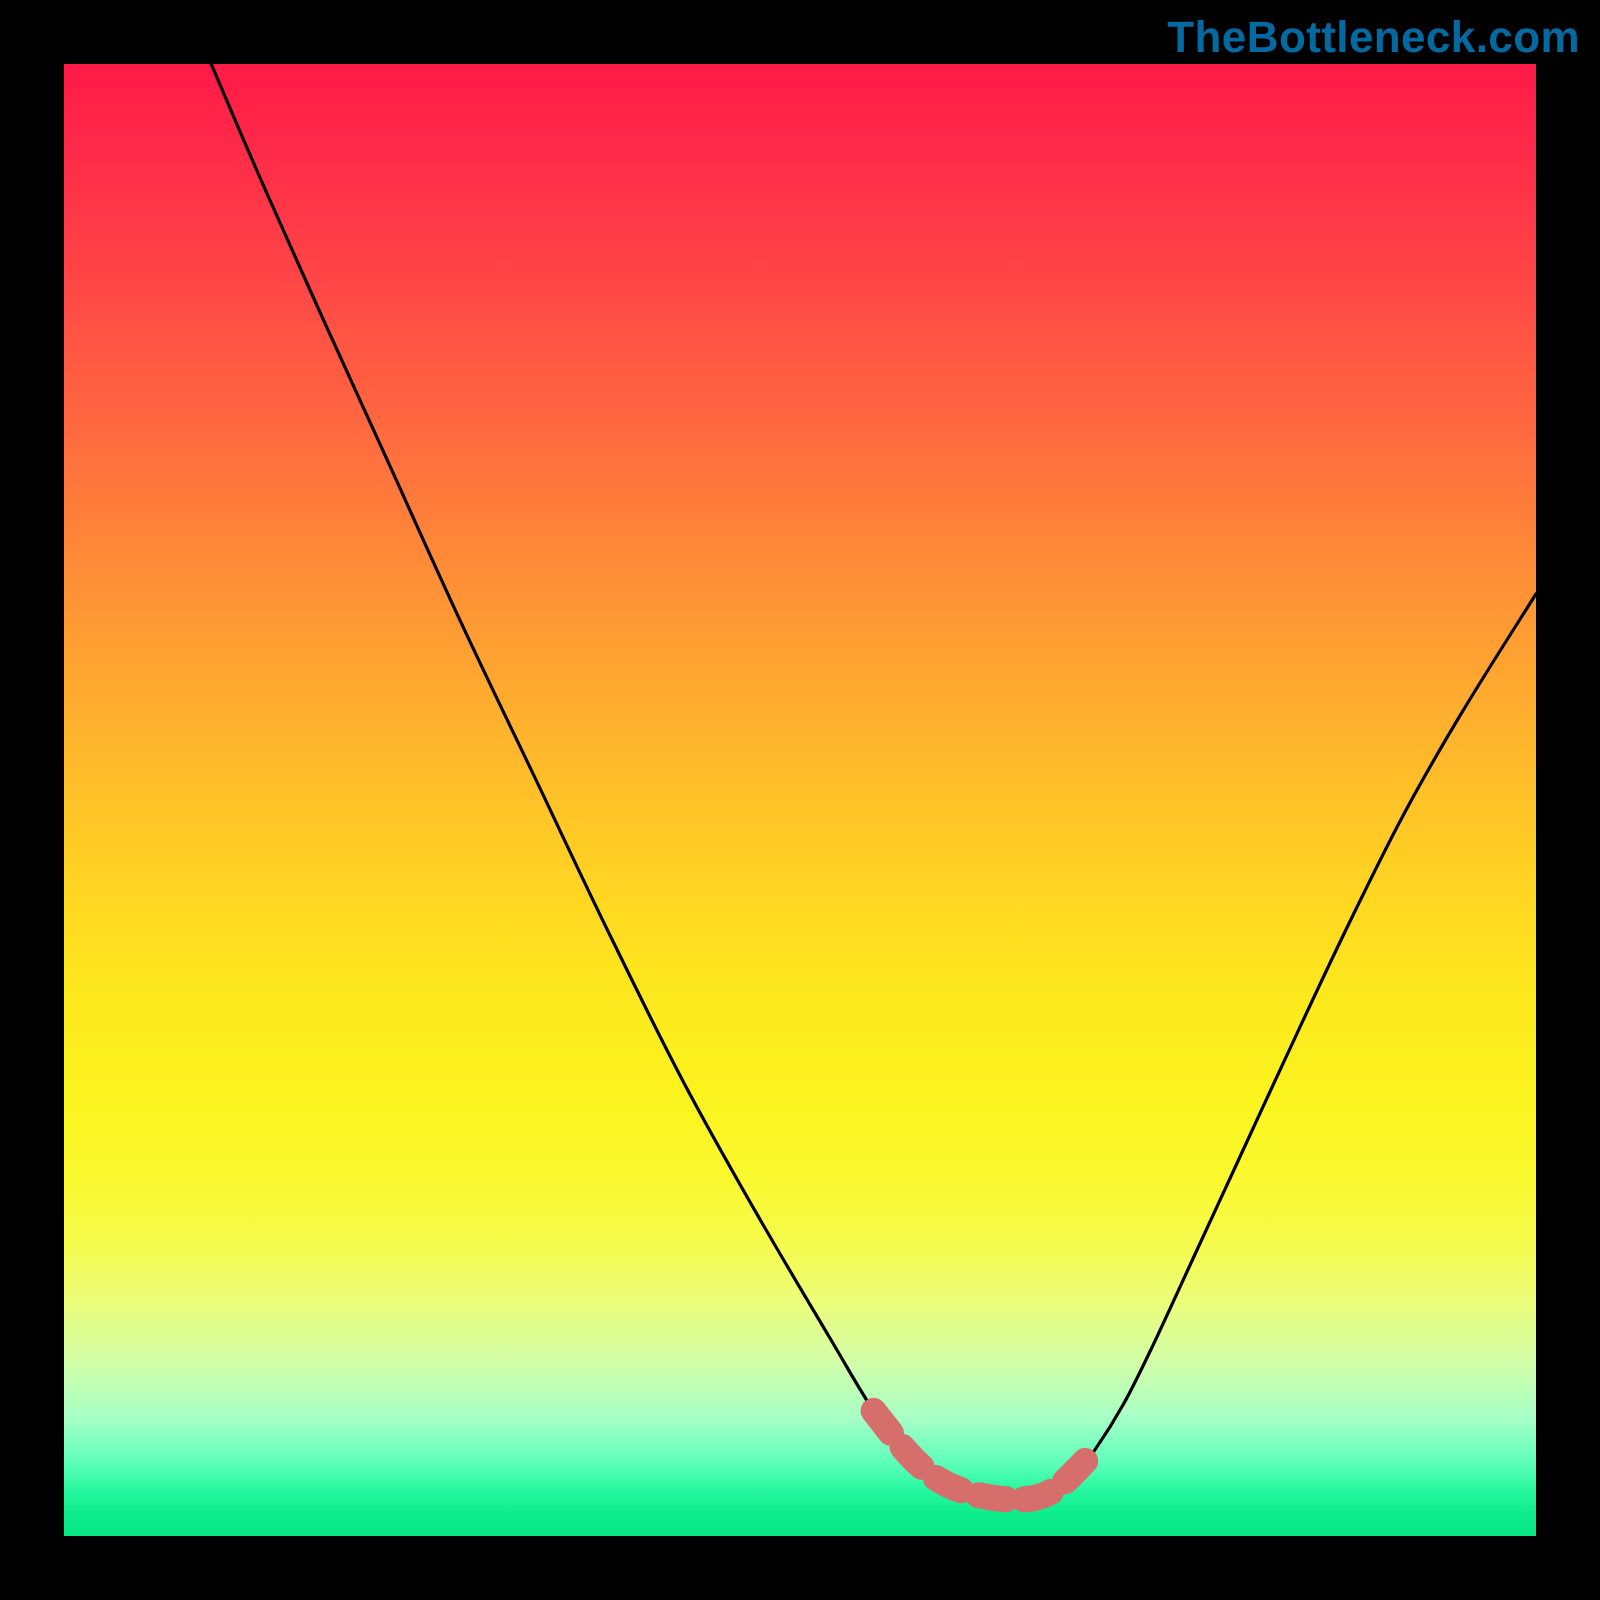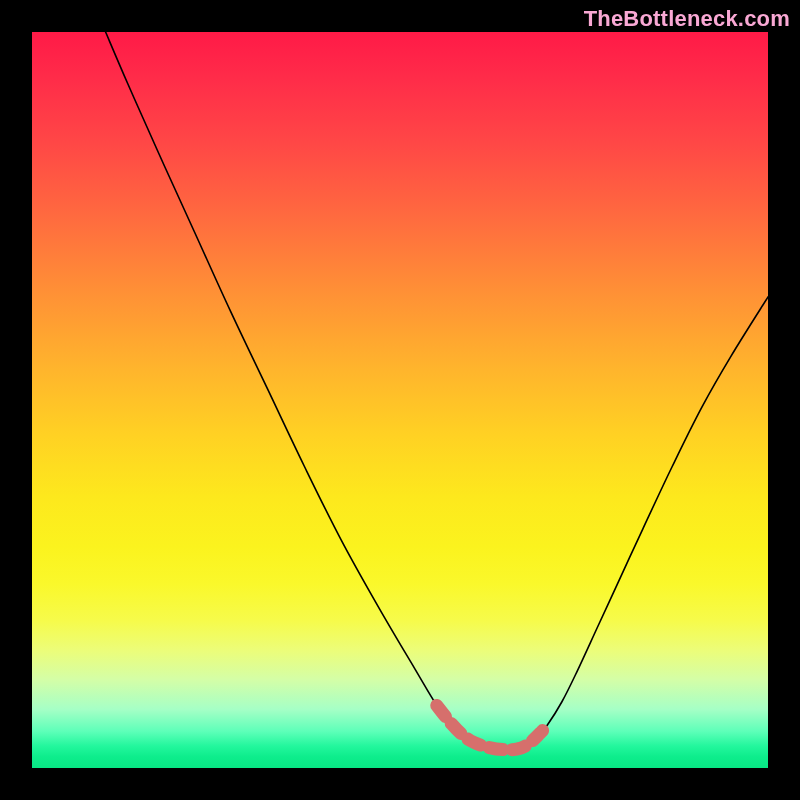--- a/index.html
+++ b/index.html
@@ -61,21 +61,21 @@
     top: 0;
     width: 100%;
     height: 100%;
   }
   .watermark {
     position: absolute;
     top: 6px;
     right: 10px;
     font-size: 22px;
     font-weight: 600;
-    color: #f9a8d4;
+    color: #0369a1;
     letter-spacing: 0.2px;
     user-select: none;
   }
 </style>
 </head>
 <body>
 
 <div class="frame">
   <div class="watermark">TheBottleneck.com</div>
 

